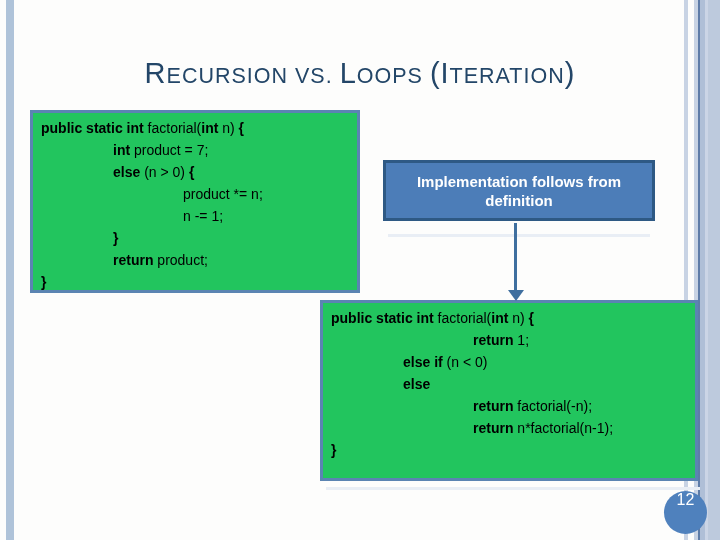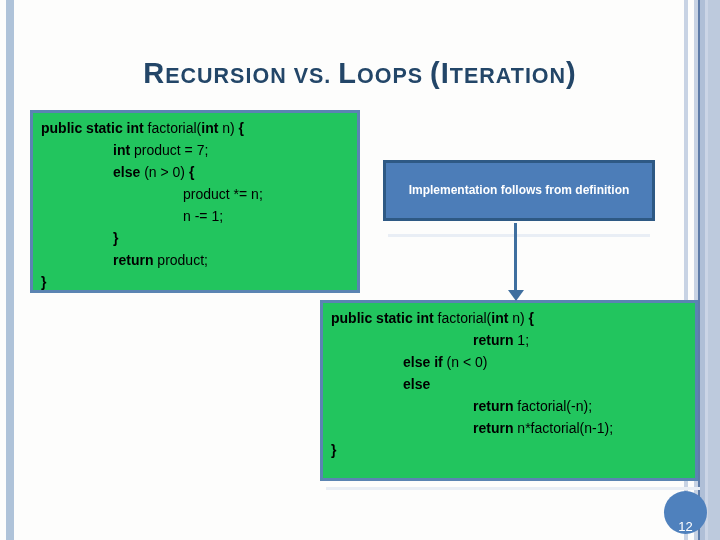--- a/index.html
+++ b/index.html
@@ -8,54 +8,54 @@
   .stripe{position:absolute;top:0;bottom:0;z-index:0;}
   .stripe-left{left:6px;width:8px;background:var(--stripe-left,#AFC3D9);}
   .rs1{left:684px;width:4px;background:var(--stripe-light,#C8D3E4);}
   .rs2{left:694px;width:4px;background:var(--stripe-light,#C8D3E4);}
   .rs3{left:698px;width:2px;background:var(--stripe-dark,#5E7CA8);}
   .rs4{left:700px;width:5px;background:var(--stripe-mid,#AFBFD7);}
   .rs5{left:705px;width:3px;background:var(--stripe-lighter,#CBD5E6);}
   .rs6{left:708px;width:12px;background:var(--stripe-broad,#BDCADD);}
 
   .title{position:absolute;top:33px;left:0;right:0;text-align:center;z-index:1;
-         color:var(--title,#234668);font-weight:700;letter-spacing:1px;white-space:pre;}
+         color:var(--title,#234668);font-weight:400;letter-spacing:1px;white-space:pre;}
   .title .lg{font-size:29px;}
   .title .sm{font-size:21.5px;}
 
   .code-box{position:absolute;z-index:2;background:#22c55e;box-sizing:border-box;
             border:3px solid var(--box-border,#5B84B2);
             font-size:14px;line-height:22px;color:#000;padding-top:4px;}
   .box1{left:30px;top:110px;width:330px;height:183px;}
   .box2{left:320px;top:300px;width:378px;height:181px;}
   .code-line{white-space:pre;}
   .code-line .kw{font-weight:bold;}
   .ind0{padding-left:8px;}
   .ind1{padding-left:80px;}
   .ind2{padding-left:150px;}
 
   .callout{position:absolute;left:383px;top:160px;width:272px;height:61px;z-index:2;
            box-sizing:border-box;background:var(--callout-fill,#4C7DB8);
            border:3px solid var(--callout-border,#2E5984);
-           color:#FFFFFF;font-weight:bold;font-size:12px;line-height:19px;
+           color:#FFFFFF;font-weight:bold;font-size:15px;line-height:19px;
            display:flex;align-items:center;justify-content:center;text-align:center;
            padding:0 20px;}
   .shadow-line{position:absolute;height:3px;background:#E9EEF5;z-index:1;}
   .callout-shadow{left:388px;top:234px;width:262px;}
   .box2-shadow{left:326px;top:487px;width:374px;}
 
   .arrow-stem{position:absolute;left:514px;top:223px;width:3px;height:67px;z-index:3;
               background:var(--arrow,#3F6F9F);}
   .arrow-head{position:absolute;left:508px;top:290px;width:0;height:0;z-index:3;
               border-left:8px solid transparent;border-right:8px solid transparent;
               border-top:11px solid var(--arrow,#3F6F9F);}
 
   .page-badge{position:absolute;left:664px;top:491px;width:43px;height:43px;z-index:5;
               border-radius:50%;background:var(--badge-fill,#4F81BD);
-              color:#FFFFFF;font-size:13px;display:flex;align-items:flex-end;justify-content:center;}
+              color:#FFFFFF;font-size:16px;display:flex;align-items:flex-start;justify-content:center;}
 </style>
 </head>
 <body>
 
 <div class="slide">
 
   <div class="stripe stripe-left"></div>
   <div class="stripe rs1"></div>
   <div class="stripe rs2"></div>
   <div class="stripe rs3"></div>

